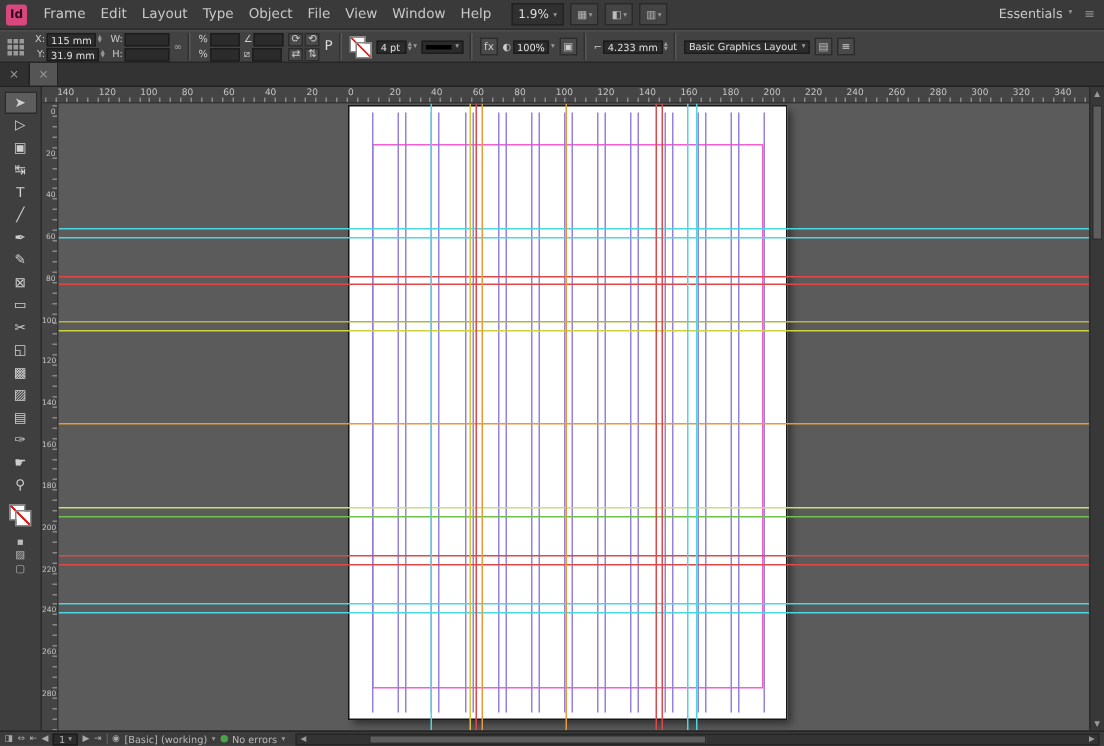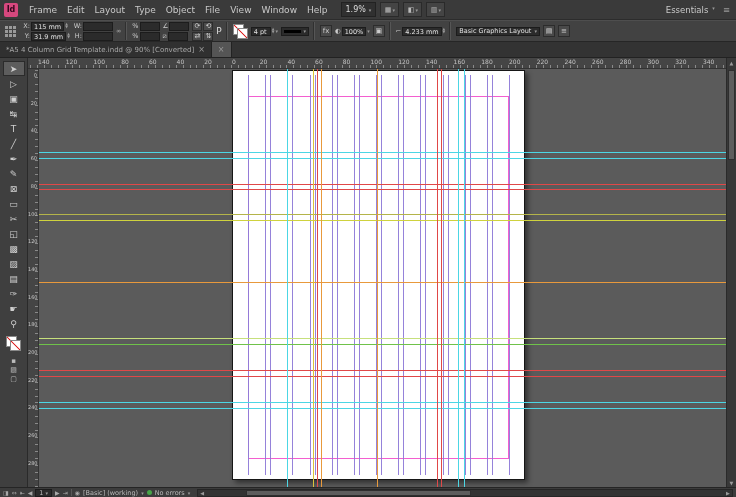--- a/index.html
+++ b/index.html
@@ -249,21 +249,20 @@
     <span>Basic Graphics Layout</span>
     <span class="caret">▾</span>
   </div>
   <span class="cbtn">▤</span>
   <span class="cbtn">≡</span>
 </div>
 
 <div id="tabbar">
   <div id="tabs" style="display:flex;height:100%;">
       <div class="tab">
-        <div class="tab-label">*A5 4 Column Grid Template.indd @ 90% [Converted]</div>
         <div class="tab-close">×</div>
       </div>
       <div class="tab active">
         <div class="tab-close">×</div>
       </div>
     </div>
 </div>
 
 <div id="toolbar">
   <div id="tools" style="display:flex;flex-direction:column;align-items:center;">

